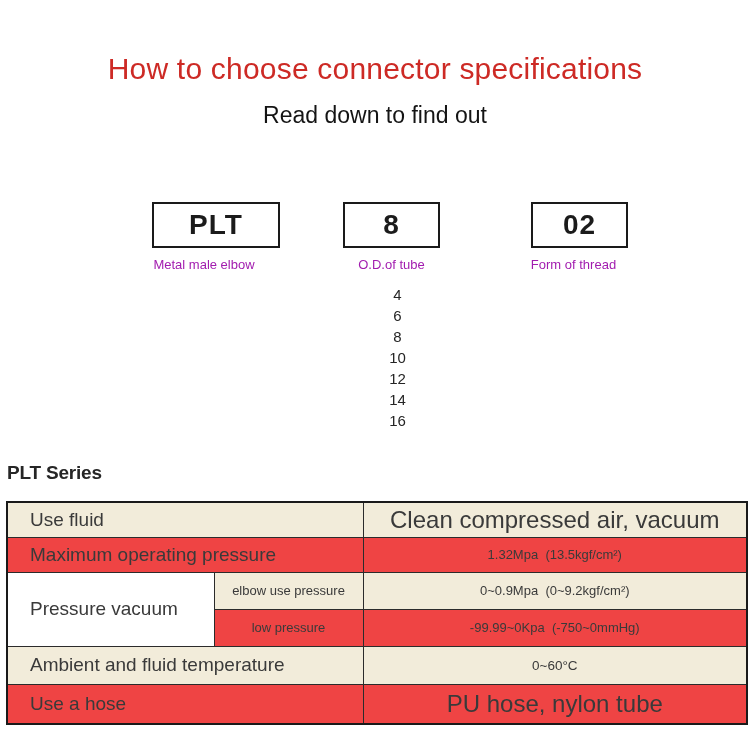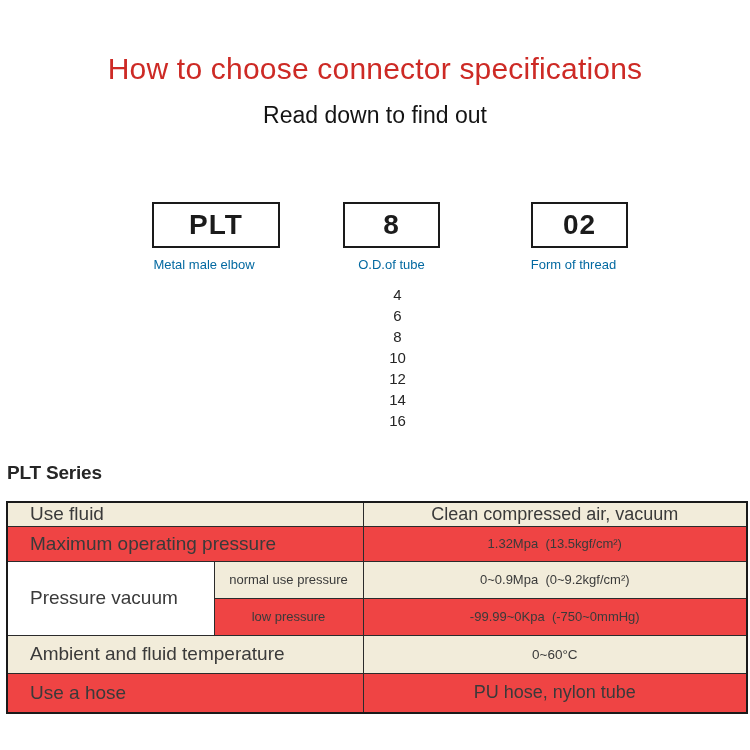--- a/index.html
+++ b/index.html
@@ -31,21 +31,21 @@
     display: flex; align-items: center; justify-content: center;
     font-weight: bold; font-size: 28px; color: #1b1b1b;
     letter-spacing: 1px;
   }
   .box-plt { left: 152px; width: 128px; }
   .box-tube { left: 343px; width: 97px; }
   .box-thread { left: 531px; width: 97px; }
 
   .code-label {
     position: absolute; top: 257px;
-    text-align: center; font-size: 13px; color: #0369a1;
+    text-align: center; font-size: 13px; color: #a21caf;
   }
   .label-plt { left: 120px; width: 168px; }
   .label-tube { left: 323px; width: 137px; }
   .label-thread { left: 505px; width: 137px; }
 
   .option-list {
     position: absolute; top: 284px;
     text-align: center; font-size: 15px; color: #252525;
     line-height: 21px;
   }
@@ -72,21 +72,21 @@
   tr.beige td { background: #f2ecda; }
   tr.white td { background: #ef4444; }
   td.rowlabel {
     text-align: left; padding-left: 22px;
     font-size: 19px;
   }
   td.sublabel {
     text-align: center; font-size: 13px; color: #3f3f3f;
   }
   td.value { text-align: center; white-space: pre-wrap; color: #333; }
-  td.v-large { font-size: 18px; }
+  td.v-large { font-size: 24px; }
   td.v-med { font-size: 13px; }
   td.v-small { font-size: 13.5px; }
 </style>
 </head>
 <body>
 
 <div class="canvas">
 
   <div class="title">How to choose connector specifications</div>
   <div class="subtitle">Read down to find out</div>
@@ -112,31 +112,31 @@
 
   <div class="series-heading">PLT Series</div>
 
   <table class="spec">
     <colgroup>
       <col style="width:207px">
       <col style="width:149px">
       <col style="width:384px">
     </colgroup>
     <tbody>
-      <tr class="beige" style="height:24px">
+      <tr class="beige" style="height:35px">
         <td class="rowlabel" colspan="2">Use fluid</td>
         <td class="value v-large">Clean compressed air, vacuum</td>
       </tr>
       <tr class="white" style="height:35px">
         <td class="rowlabel" colspan="2">Maximum operating pressure</td>
         <td class="value v-med">1.32Mpa  (13.5kgf/cm²)</td>
       </tr>
       <tr class="beige" style="height:37px">
         <td class="rowlabel" rowspan="2" style="background:#ffffff">Pressure vacuum</td>
-        <td class="sublabel">normal use pressure</td>
+        <td class="sublabel">elbow use pressure</td>
         <td class="value v-med">0~0.9Mpa  (0~9.2kgf/cm²)</td>
       </tr>
       <tr class="white" style="height:37px">
         <td class="sublabel">low pressure</td>
         <td class="value v-med">-99.99~0Kpa  (-750~0mmHg)</td>
       </tr>
       <tr class="beige" style="height:38px">
         <td class="rowlabel" colspan="2">Ambient and fluid temperature</td>
         <td class="value v-small">0~60°C</td>
       </tr>

